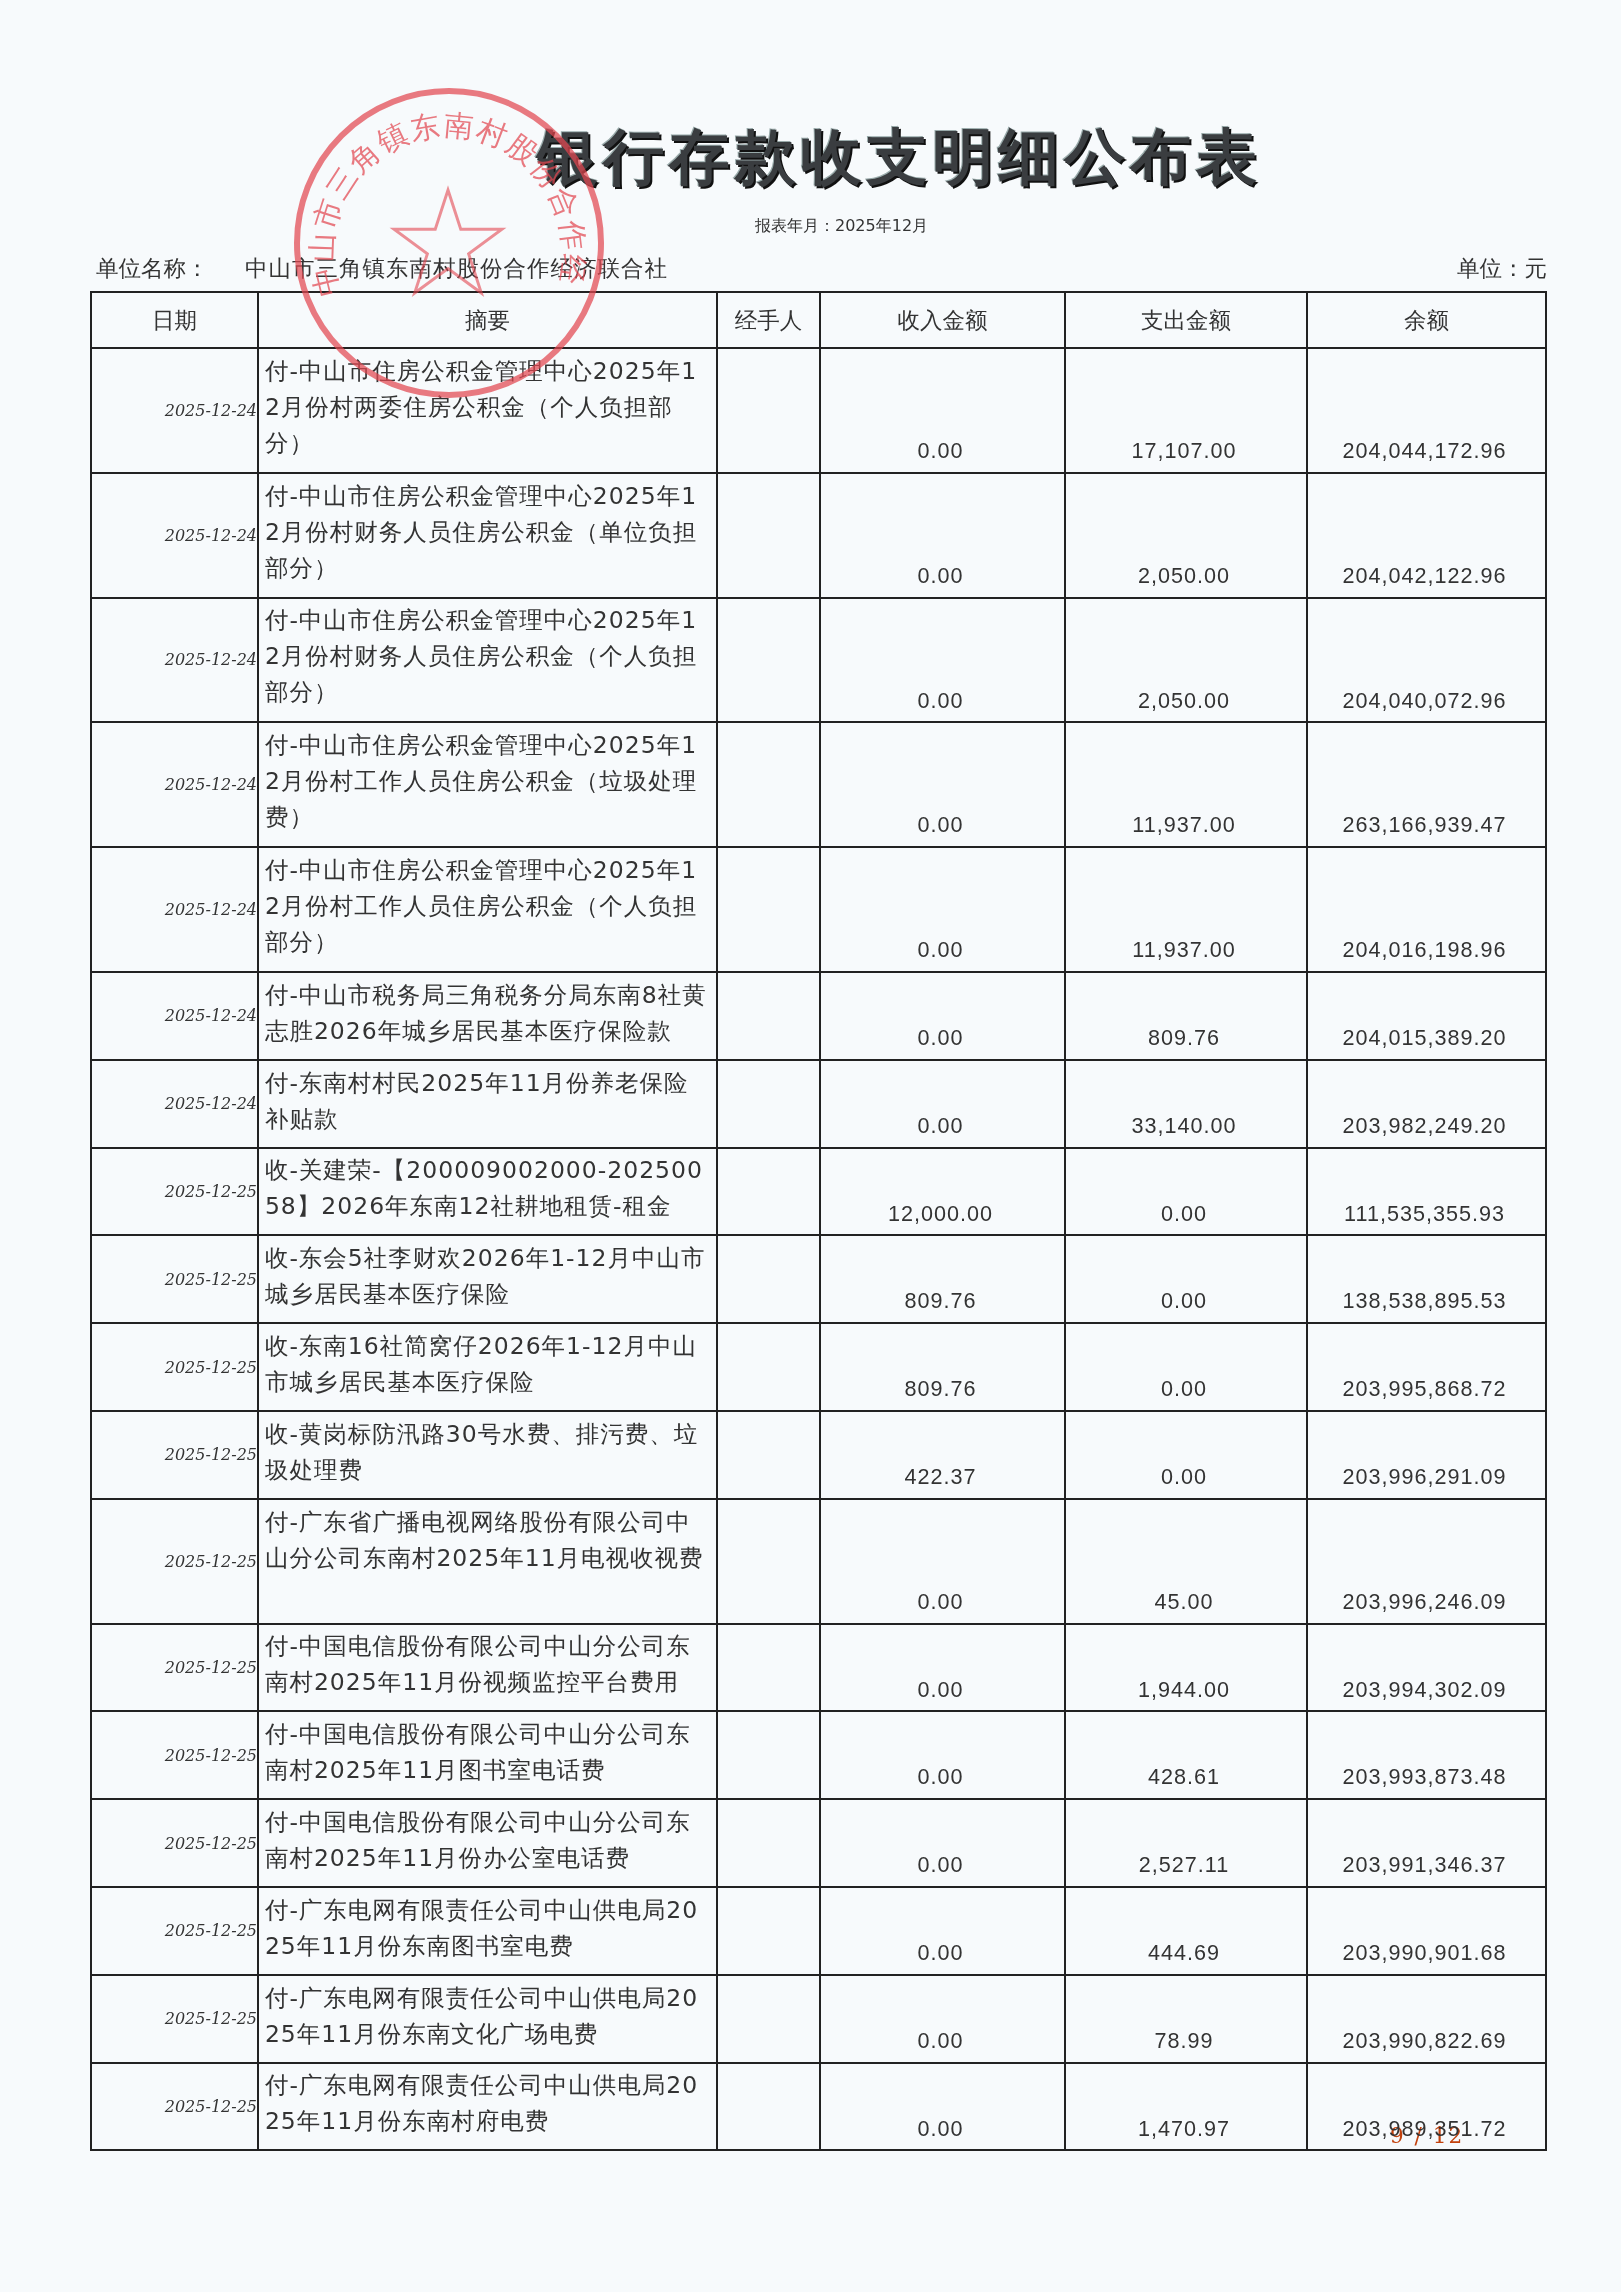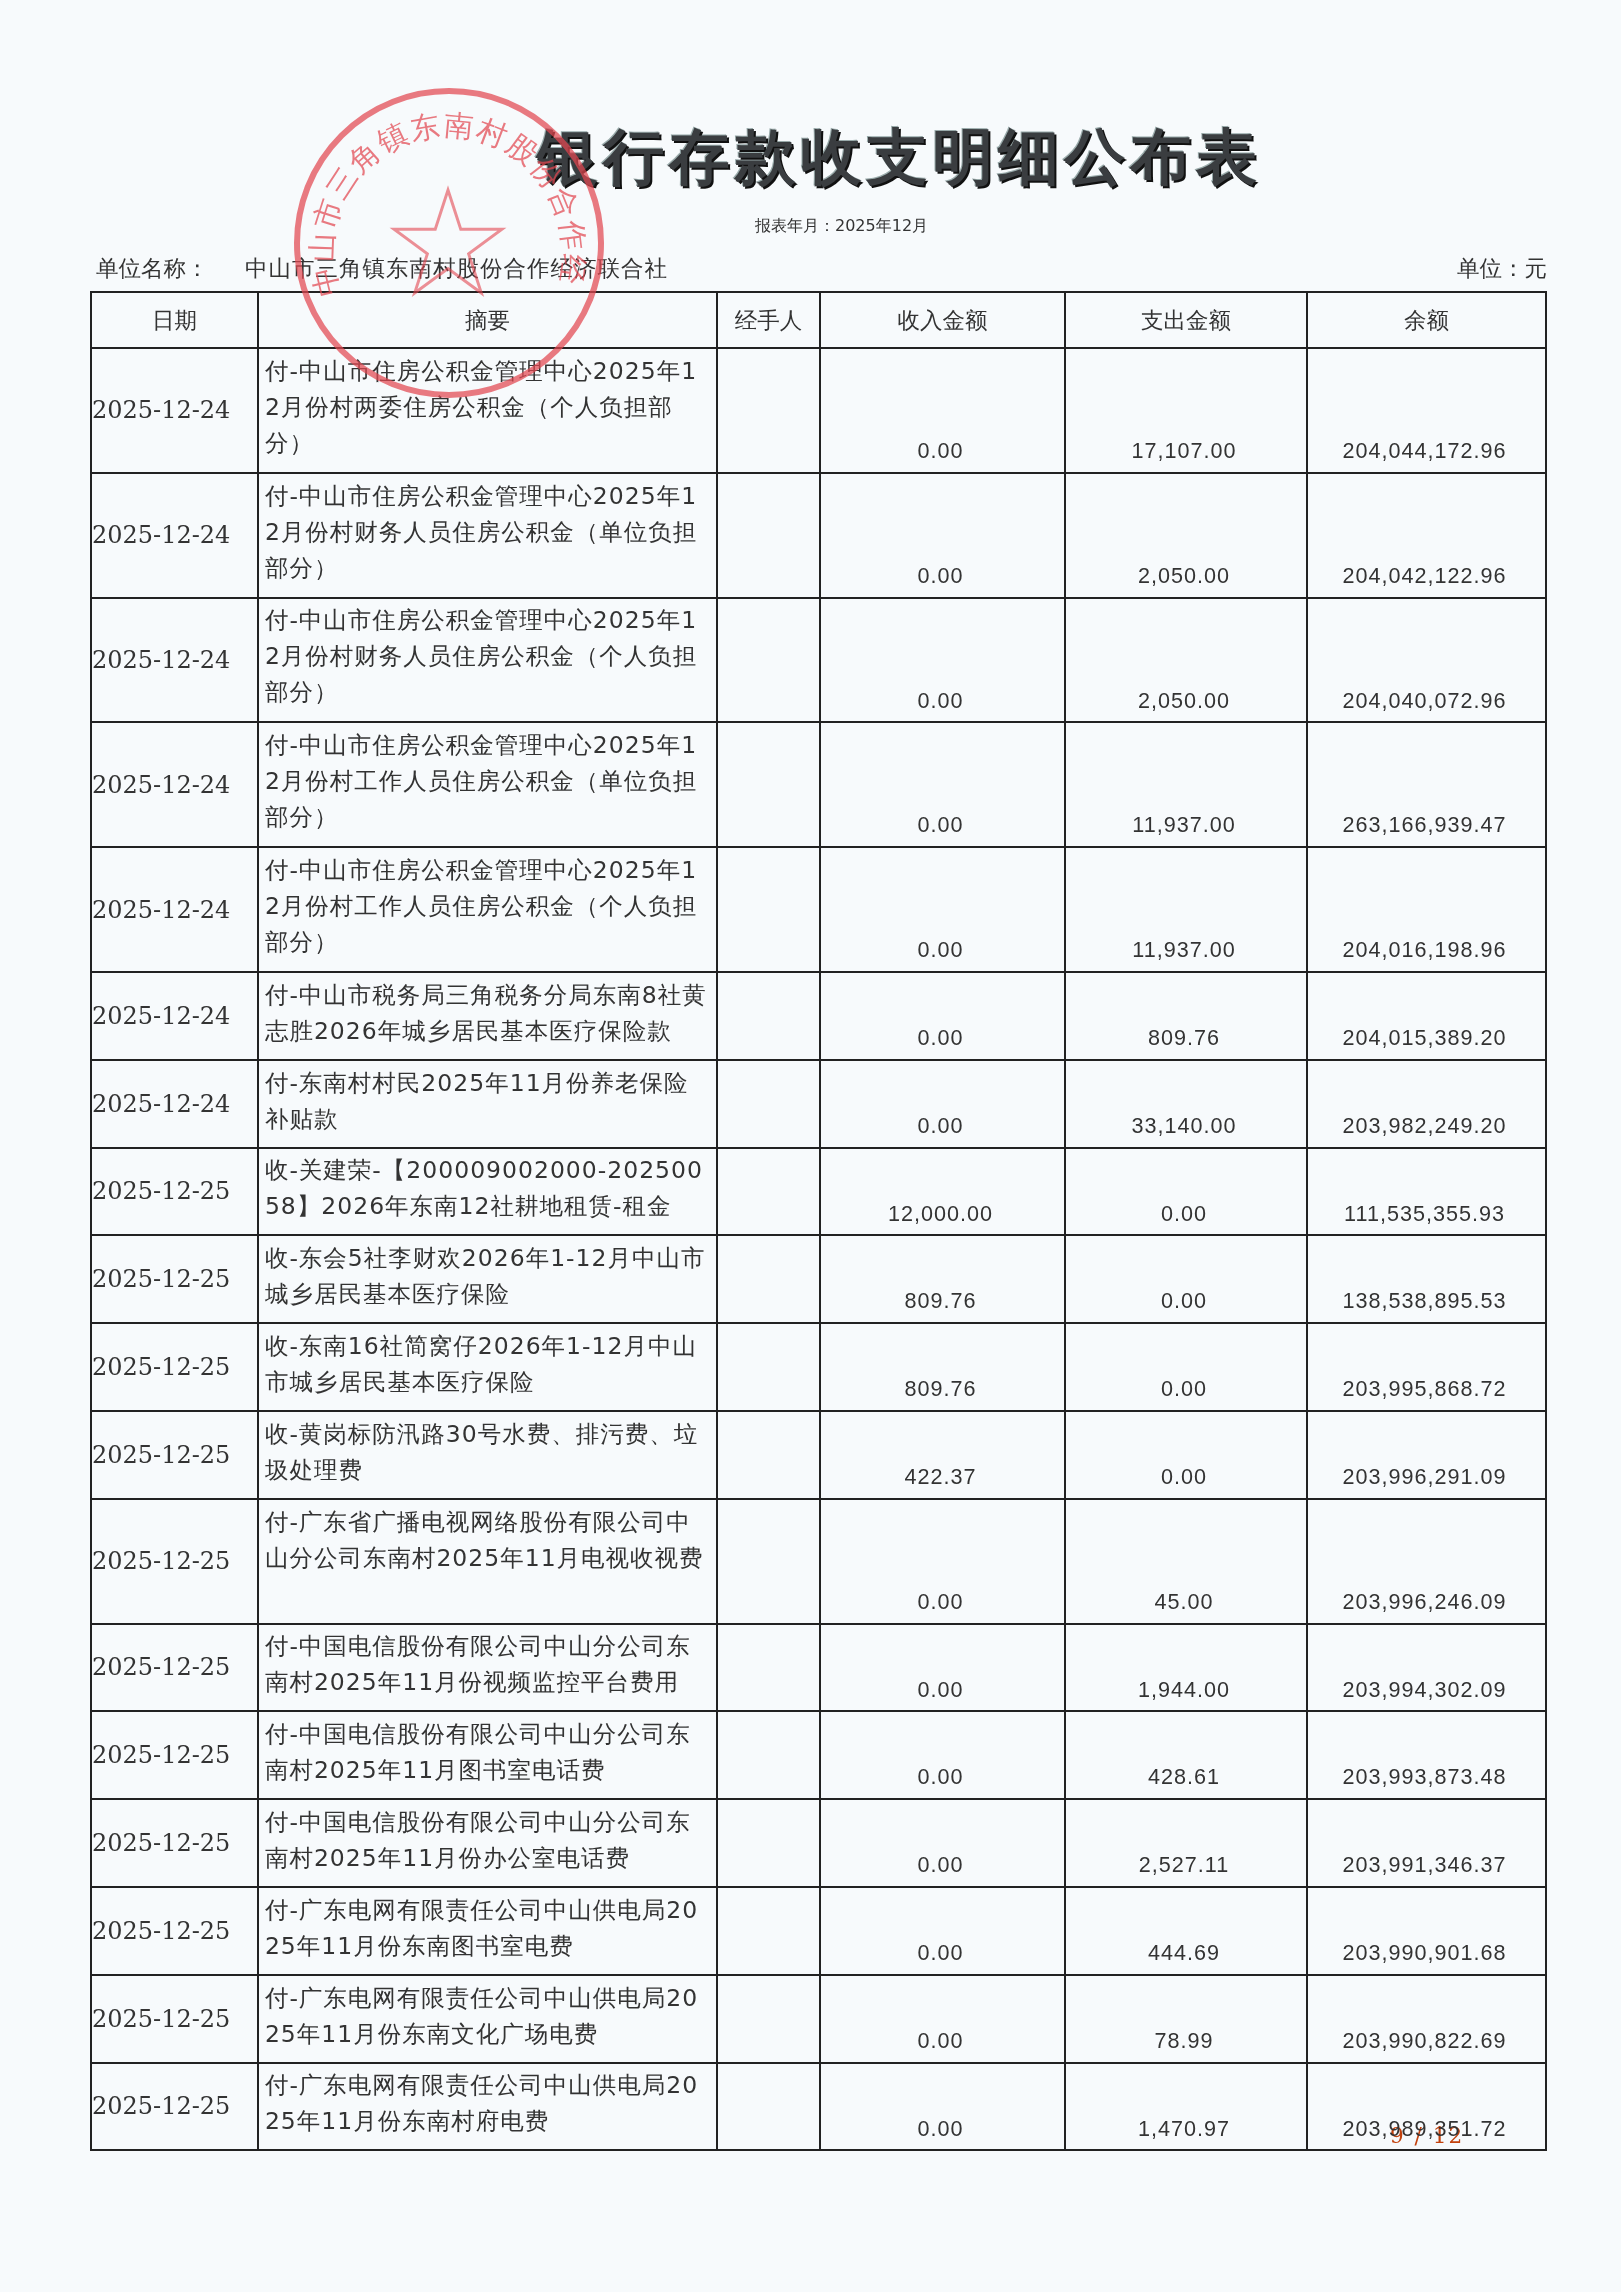--- a/index.html
+++ b/index.html
@@ -33,22 +33,22 @@
     position: absolute; left: 90px; top: 291px;
     border-collapse: collapse; table-layout: fixed;
     width: 1455px; z-index: 2;
   }
   table.ledger td, table.ledger th {
     border: 2px solid #222; padding: 0;
     font-size: 22.5px; font-weight: normal; color: #333;
   }
   table.ledger th { height: 54px; text-align: center; vertical-align: middle; }
   table.ledger td.date {
-    text-align: left; vertical-align: middle;
-    font-family: "DejaVu Serif", "Liberation Serif", serif; font-size: 24px;
+    text-align: right; vertical-align: middle;
+    font-family: "DejaVu Serif", "Liberation Serif", serif; font-size: 16px; font-style: italic;
   }
   table.ledger td.summary {
     vertical-align: top; padding: 3.9px 5.9px 0 5.9px;
     line-height: 36px; font-size: 23.5px; letter-spacing: 1px;
     word-break: break-all;
   }
   table.ledger td.amt {
     text-align: center; vertical-align: bottom; padding: 0 3.9px 7.8px 0;
     font-family: Liberation Sans, sans-serif; font-size: 21.6px;
     letter-spacing: 1px;
@@ -132,21 +132,21 @@
     <tr class="h3">
       <td class="date">2025-12-24</td>
       <td class="summary">付-中山市住房公积金管理中心2025年12月份村财务人员住房公积金（个人负担部分）</td>
       <td class="handler"></td>
       <td class="amt">0.00</td>
       <td class="amt">2,050.00</td>
       <td class="amt">204,040,072.96</td>
     </tr>
     <tr class="h3">
       <td class="date">2025-12-24</td>
-      <td class="summary">付-中山市住房公积金管理中心2025年12月份村工作人员住房公积金（单位负担部分）</td>
+      <td class="summary">付-中山市住房公积金管理中心2025年12月份村工作人员住房公积金（垃圾处理费）</td>
       <td class="handler"></td>
       <td class="amt">0.00</td>
       <td class="amt">11,937.00</td>
       <td class="amt">263,166,939.47</td>
     </tr>
     <tr class="h3">
       <td class="date">2025-12-24</td>
       <td class="summary">付-中山市住房公积金管理中心2025年12月份村工作人员住房公积金（个人负担部分）</td>
       <td class="handler"></td>
       <td class="amt">0.00</td>

